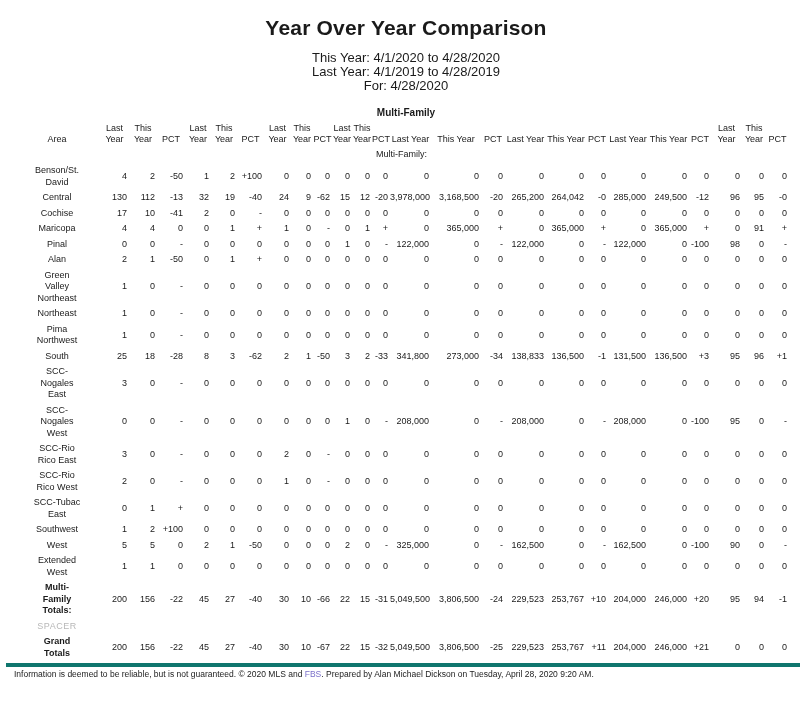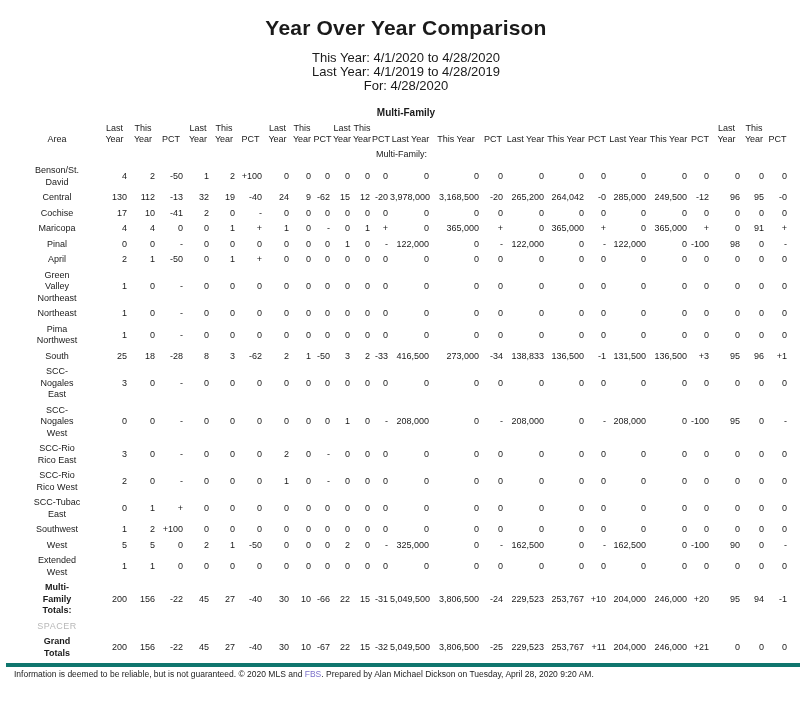--- a/index.html
+++ b/index.html
@@ -223,21 +223,21 @@
           <td class="val">0</td>
           <td class="val">-</td>
           <td class="val">122,000</td>
           <td class="val">0</td>
           <td class="val">-100</td>
           <td class="val">98</td>
           <td class="val">0</td>
           <td class="val">-</td>
         </tr>
         <tr class="normal">
-          <td class="area"><span class="area-inner">April</span></td>
+          <td class="area"><span class="area-inner">Alan</span></td>
           <td class="val">2</td>
           <td class="val">1</td>
           <td class="val">-50</td>
           <td class="val">0</td>
           <td class="val">1</td>
           <td class="val">+</td>
           <td class="val">0</td>
           <td class="val">0</td>
           <td class="val">0</td>
           <td class="val">0</td>
@@ -344,21 +344,21 @@
           <td class="val">-28</td>
           <td class="val">8</td>
           <td class="val">3</td>
           <td class="val">-62</td>
           <td class="val">2</td>
           <td class="val">1</td>
           <td class="val">-50</td>
           <td class="val">3</td>
           <td class="val">2</td>
           <td class="val">-33</td>
-          <td class="val">416,500</td>
+          <td class="val">341,800</td>
           <td class="val">273,000</td>
           <td class="val">-34</td>
           <td class="val">138,833</td>
           <td class="val">136,500</td>
           <td class="val">-1</td>
           <td class="val">131,500</td>
           <td class="val">136,500</td>
           <td class="val">+3</td>
           <td class="val">95</td>
           <td class="val">96</td>

